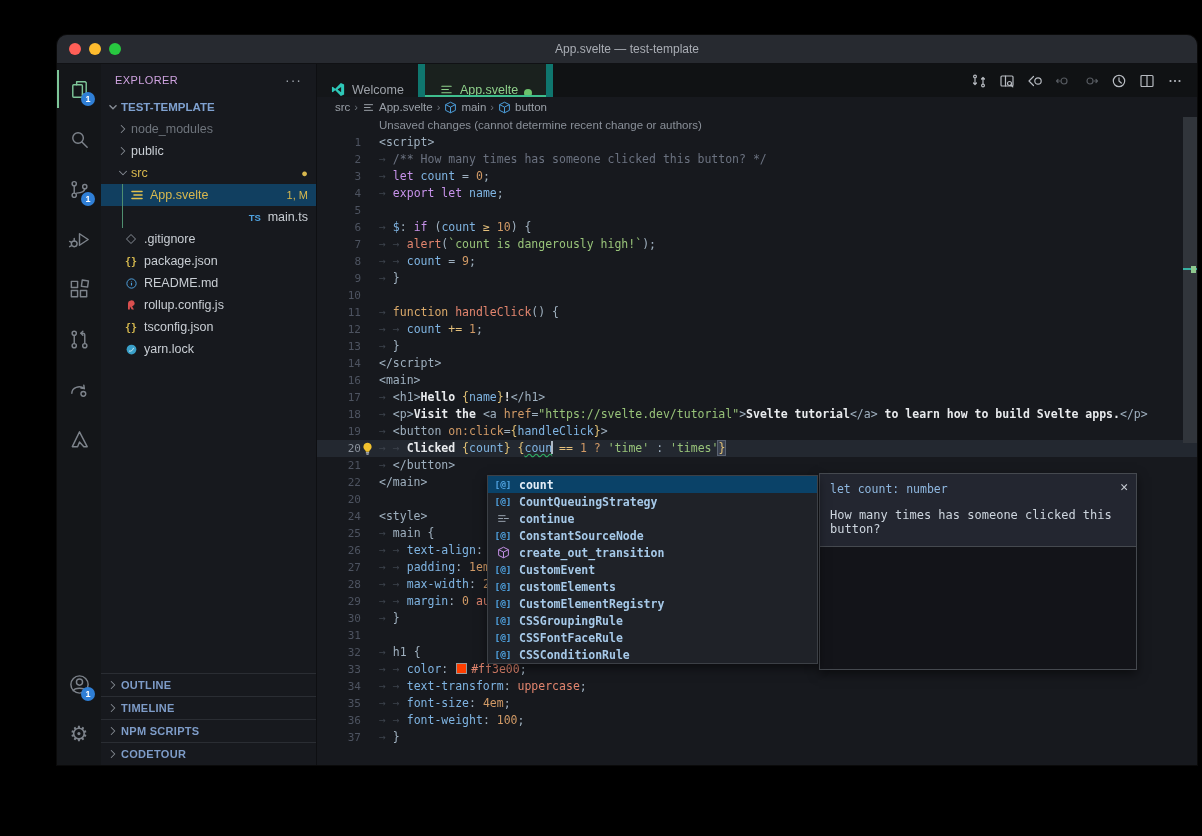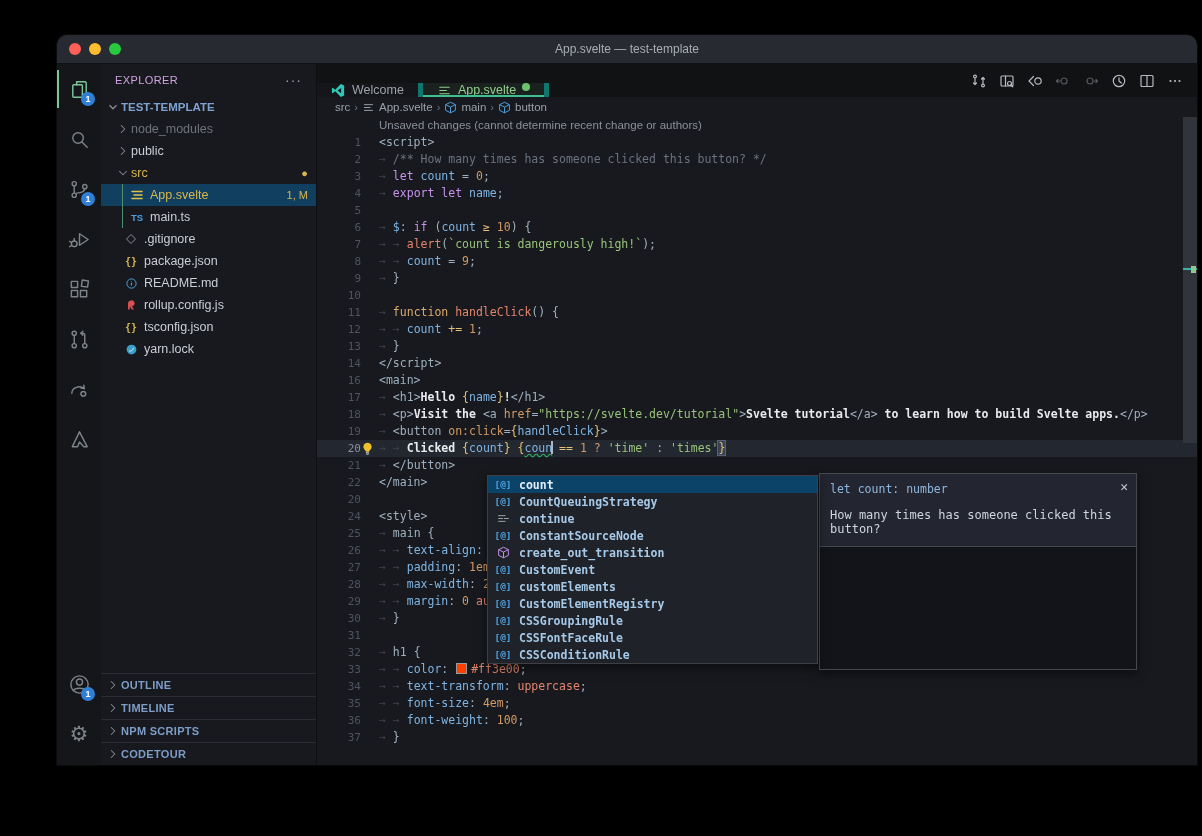--- a/index.html
+++ b/index.html
@@ -40,22 +40,22 @@
   .frow.mod .label,.frow.mod .badge{color:#d8b84e}
   .frow.selected{background:#113f60;}
   .ficon{width:16px;height:16px;flex:none;margin-right:5px;display:inline-flex;align-items:center;justify-content:center;font-size:9px;}
   .guide{position:absolute;left:21px;top:0;bottom:0;width:1px;background:#4f8f6f;}
   .sb-bottom{margin-top:auto;}
   .sb-section{height:22px;display:flex;align-items:center;border-top:1px solid #2a2d33;color:#7e9cc8;
     font-weight:bold;font-size:11px;letter-spacing:.3px;padding-left:4px;cursor:pointer;}
   
   .editor{flex:1;display:flex;flex-direction:column;min-width:0;background:#17191e;}
   .tabbar{height:33px;background:#101214;display:flex;flex:none;align-items:stretch;}
-  .tab{display:flex;align-items:flex-start;gap:6px;padding:0 14px;font-size:12.5px;color:#9da2a9;cursor:pointer;
-    border-right:5px solid #0f766e;position:relative;background:#141619;margin-top:19px;}
+  .tab{display:flex;align-items:flex-end;gap:6px;padding:0 14px;font-size:12.5px;color:#9da2a9;cursor:pointer;
+    border-right:7px solid #0f766e;position:relative;background:#141619;}
   .tab.active{background:#1a211e;color:#8fd18c;}
   .tab.active::after{content:"";position:absolute;left:0;right:0;bottom:0;height:2px;background:#3fbf8e;}
   .tab .ticon{width:15px;height:15px;display:inline-flex}
   .dirty-dot{width:8px;height:8px;border-radius:50%;background:#6cc26c;}
   .tab-space{flex:1;background:#101214;}
   .ed-actions{display:flex;align-items:center;gap:4px;padding-right:10px;background:#101214;}
   .ed-actions .tbtn{width:24px;height:24px;display:flex;align-items:center;justify-content:center;color:#b6bac0;cursor:pointer;border-radius:4px;}
   .ed-actions .tbtn.disabled{color:#55595f;}
   .ed-actions svg{width:16px;height:16px}
   .breadcrumbs{height:20px;display:flex;align-items:center;font-size:11.5px;color:#9aa0a8;padding-left:18px;gap:4px;flex:none;background:#17191e;}
@@ -236,21 +236,21 @@
           <div class="frow mod selected" style="padding-left: 28px;">
             <span class="guide"></span>
             <span class="ficon">
               <svg viewBox="0 0 16 16" stroke="#e2c04c" fill="none" stroke-width="1.6" stroke-linecap="round">
                 <path d="M3 4.5h10M5 8h8M3 11.5h10"></path>
               </svg>
             </span>
             <span class="label">App.svelte</span>
             <span class="badge">1, M</span>
           </div>
-          <div class="frow" style="padding-left: 28px;">
+          <div class="frow" style="padding-left: 28px; justify-content: flex-end;">
             <span class="guide"></span>
             <span class="ficon">
               <span style="color:#4ea1df;font-weight:bold;font-size:9.5px">TS</span>
             </span>
             <span class="label">main.ts</span>
           </div>
           <div class="frow" style="padding-left: 22px;">
             <span class="ficon">
               <svg viewBox="0 0 16 16" width="12" height="12">
                 <path d="M8 2 14 8 8 14 2 8z" fill="none" stroke="#8a9098" stroke-width="1.3"></path>

